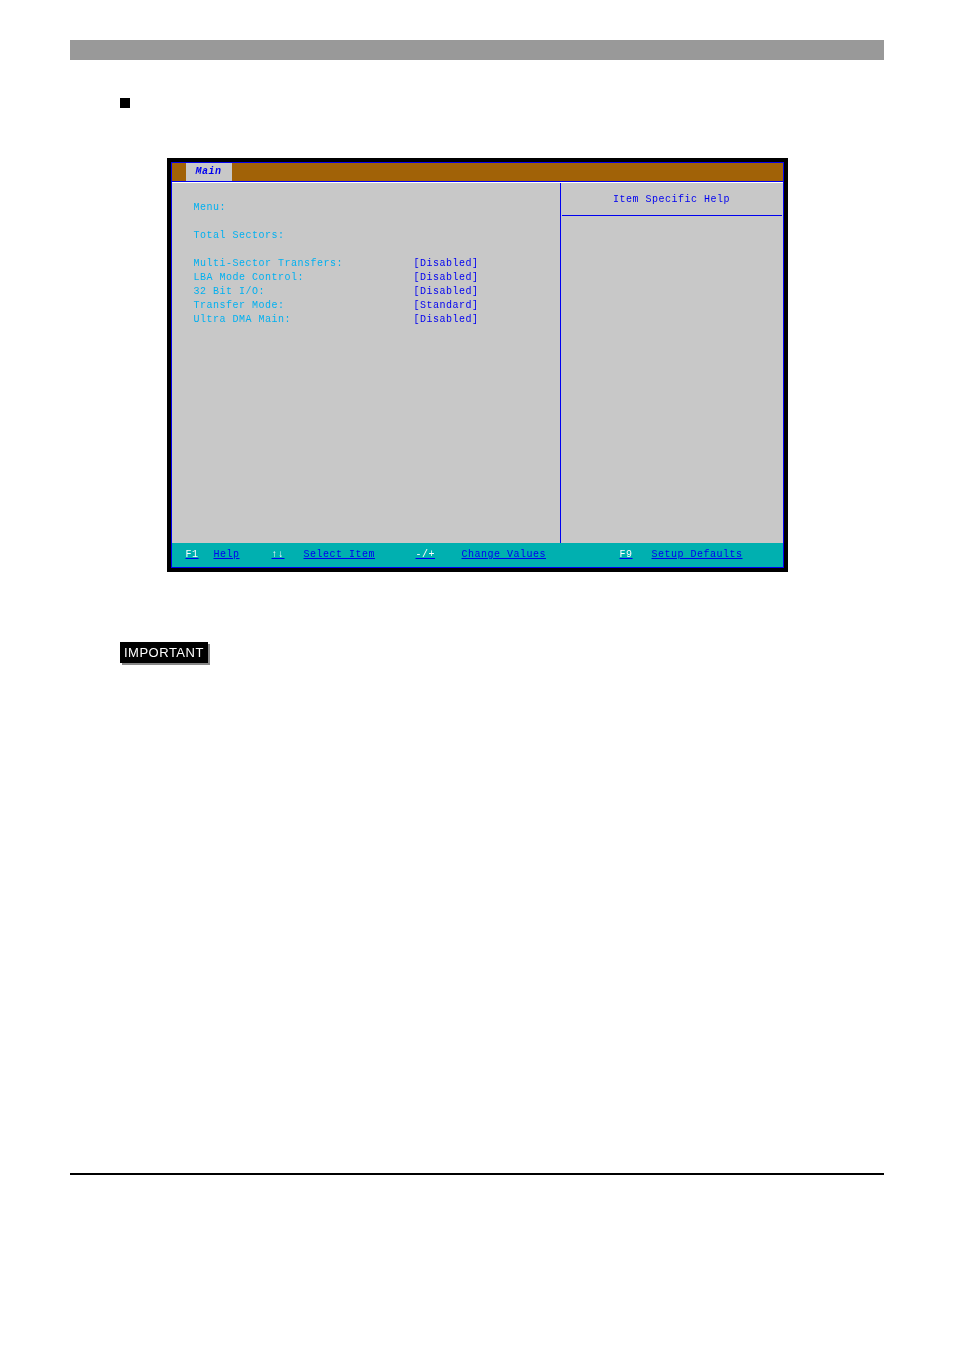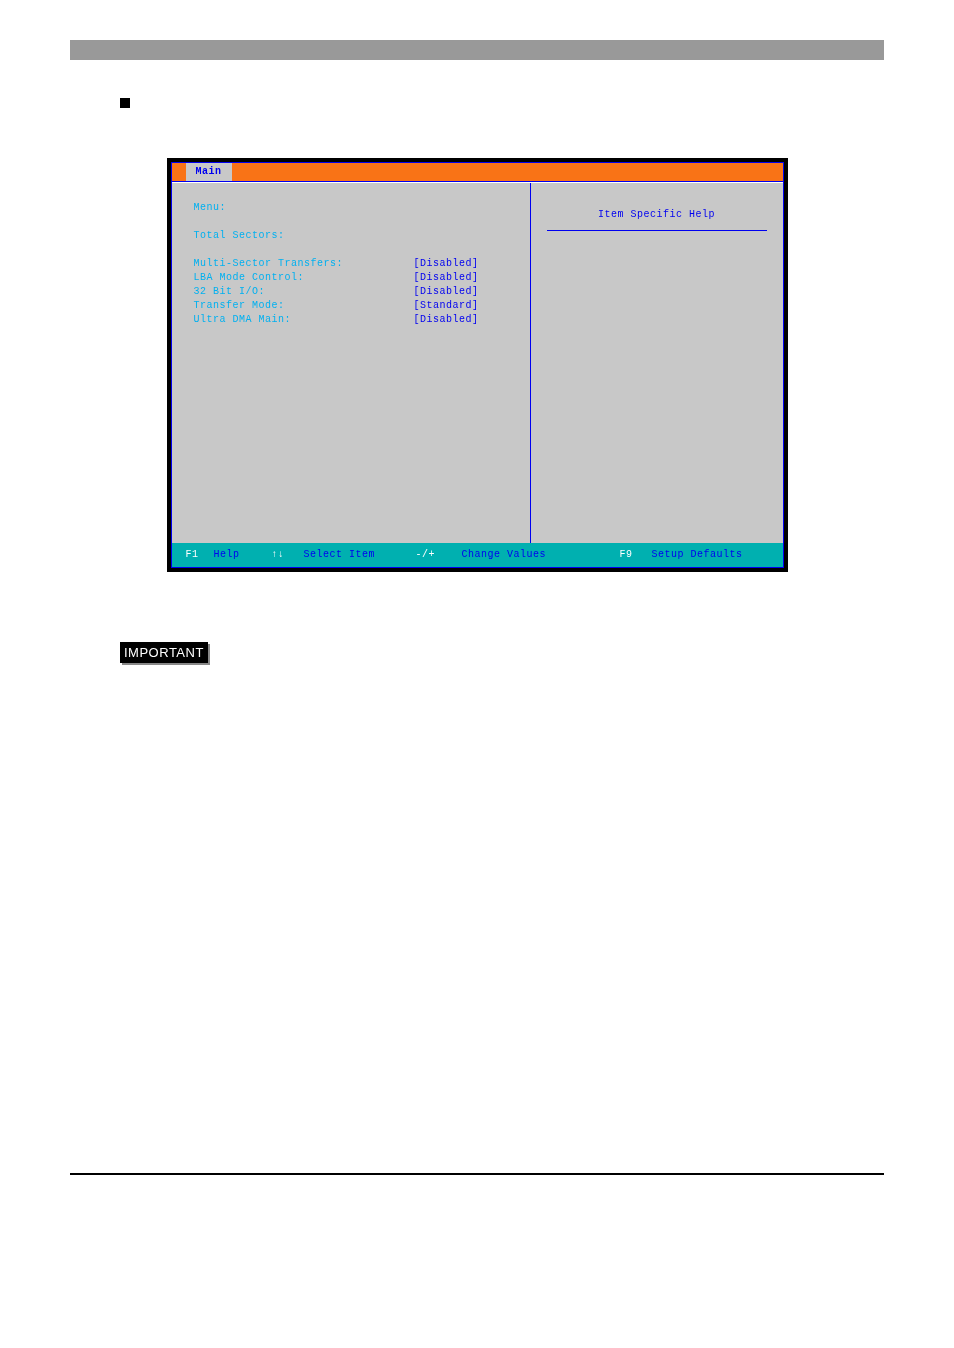--- a/index.html
+++ b/index.html
@@ -29,24 +29,25 @@
       width: 621px;
       border: 4px solid #000;
       background: #0000f0;
       box-sizing: border-box;
     }
     .bios-inner {
       border: 1px solid #0000f0;
       background: #0000f0;
     }
     .title-bar {
-      background: #f97316;
+      background: #a16207;
       height: 18px;
       border-bottom: 1px solid #0000f0;
       display: flex;
+      font-style: italic;
     }
     .main-tab {
       background: #c8c8c8;
       color: #0000f0;
       font-family: 'Courier New', monospace;
       font-size: 10px;
       font-weight: bold;
       padding: 3px 10px 2px 10px;
       margin-left: 14px;
       letter-spacing: 0.5px;
@@ -58,21 +59,21 @@
       border-top: 1px solid #fff;
     }
     .left-panel {
       flex: 1;
       padding: 18px 0 0 22px;
       position: relative;
     }
     .help-panel {
       width: 220px;
       border-left: 1px solid #0000f0;
-      padding: 16px;
+      padding: 1px;
     }
     .help-title-row {
       text-align: center;
       padding: 10px 0;
       border-bottom: 1px solid #0000f0;
       color: #0000f0;
       font-family: 'Courier New', monospace;
       font-size: 10px;
       letter-spacing: 0.5px;
     }
@@ -99,20 +100,21 @@
       padding: 5px 14px 5px 14px;
       font-family: 'Courier New', monospace;
       font-size: 10px;
       color: #0000f0;
       letter-spacing: 0.5px;
     }
     .footer-row {
       display: flex;
       align-items: flex-start;
       line-height: 14px;
+      text-decoration: underline;
     }
     .fk {
       color: #fff;
       width: 28px;
       flex-shrink: 0;
     }
     .fl {
       color: #0000f0;
       width: 58px;
       flex-shrink: 0;

